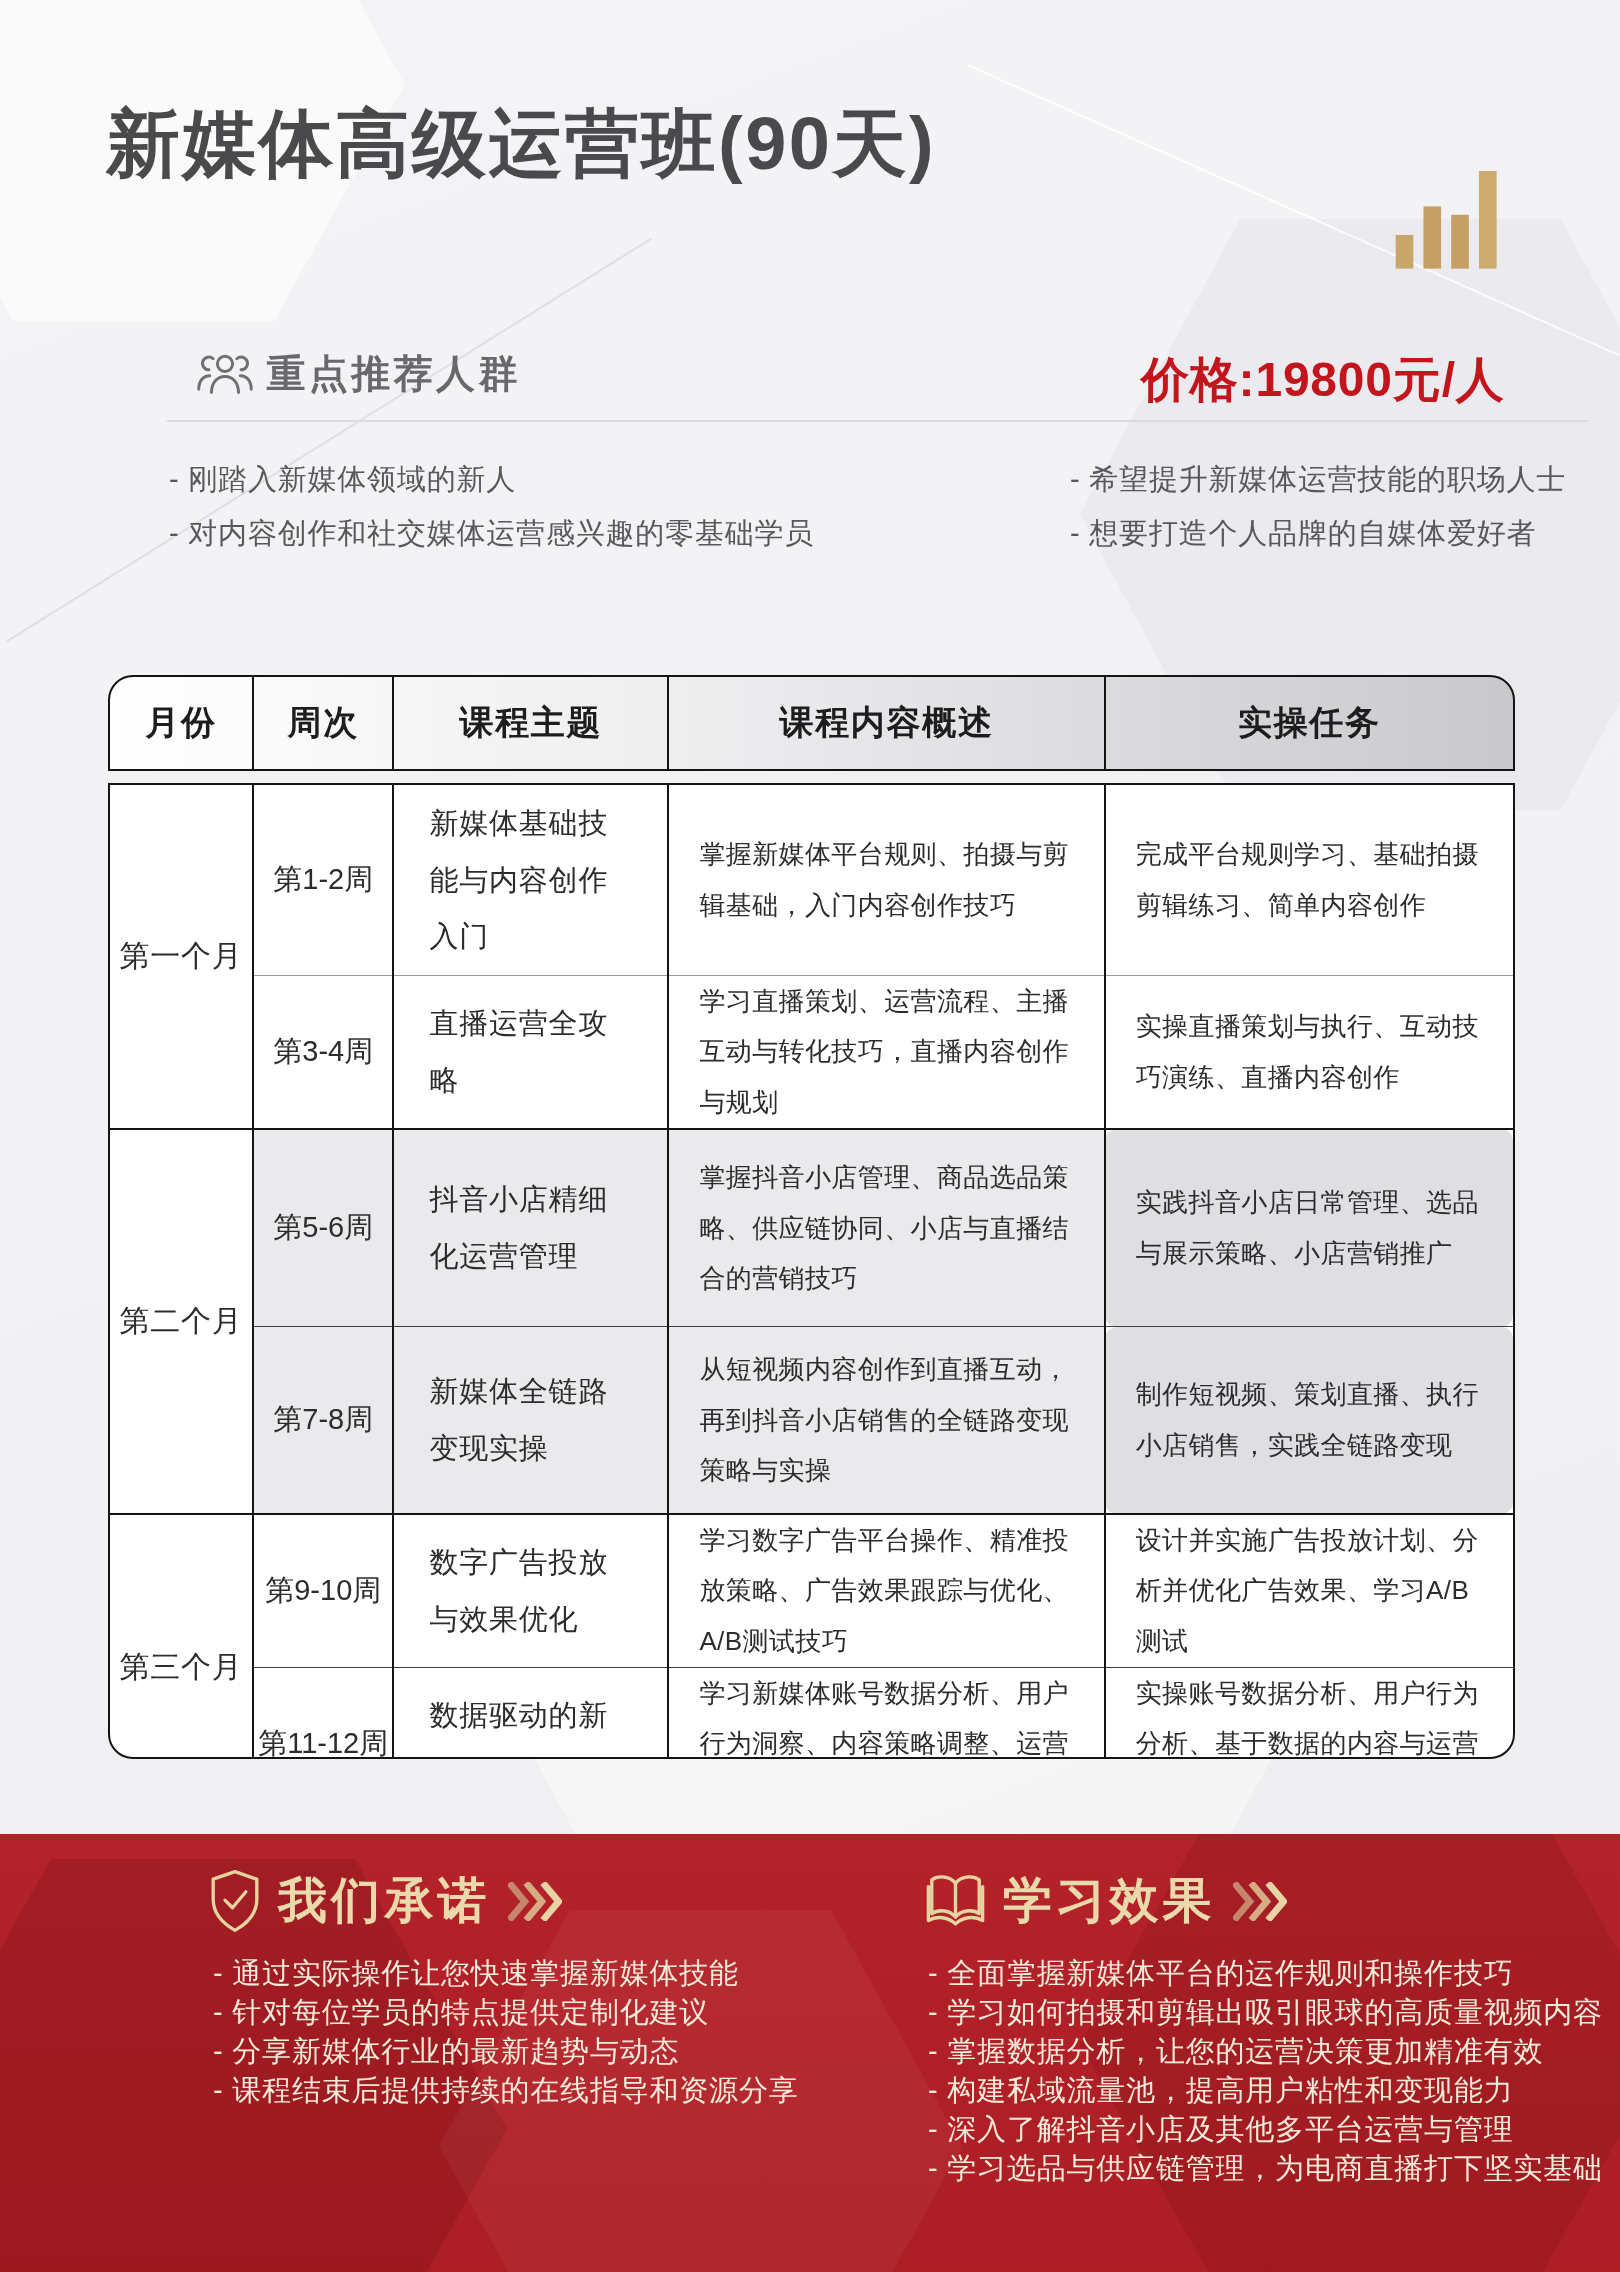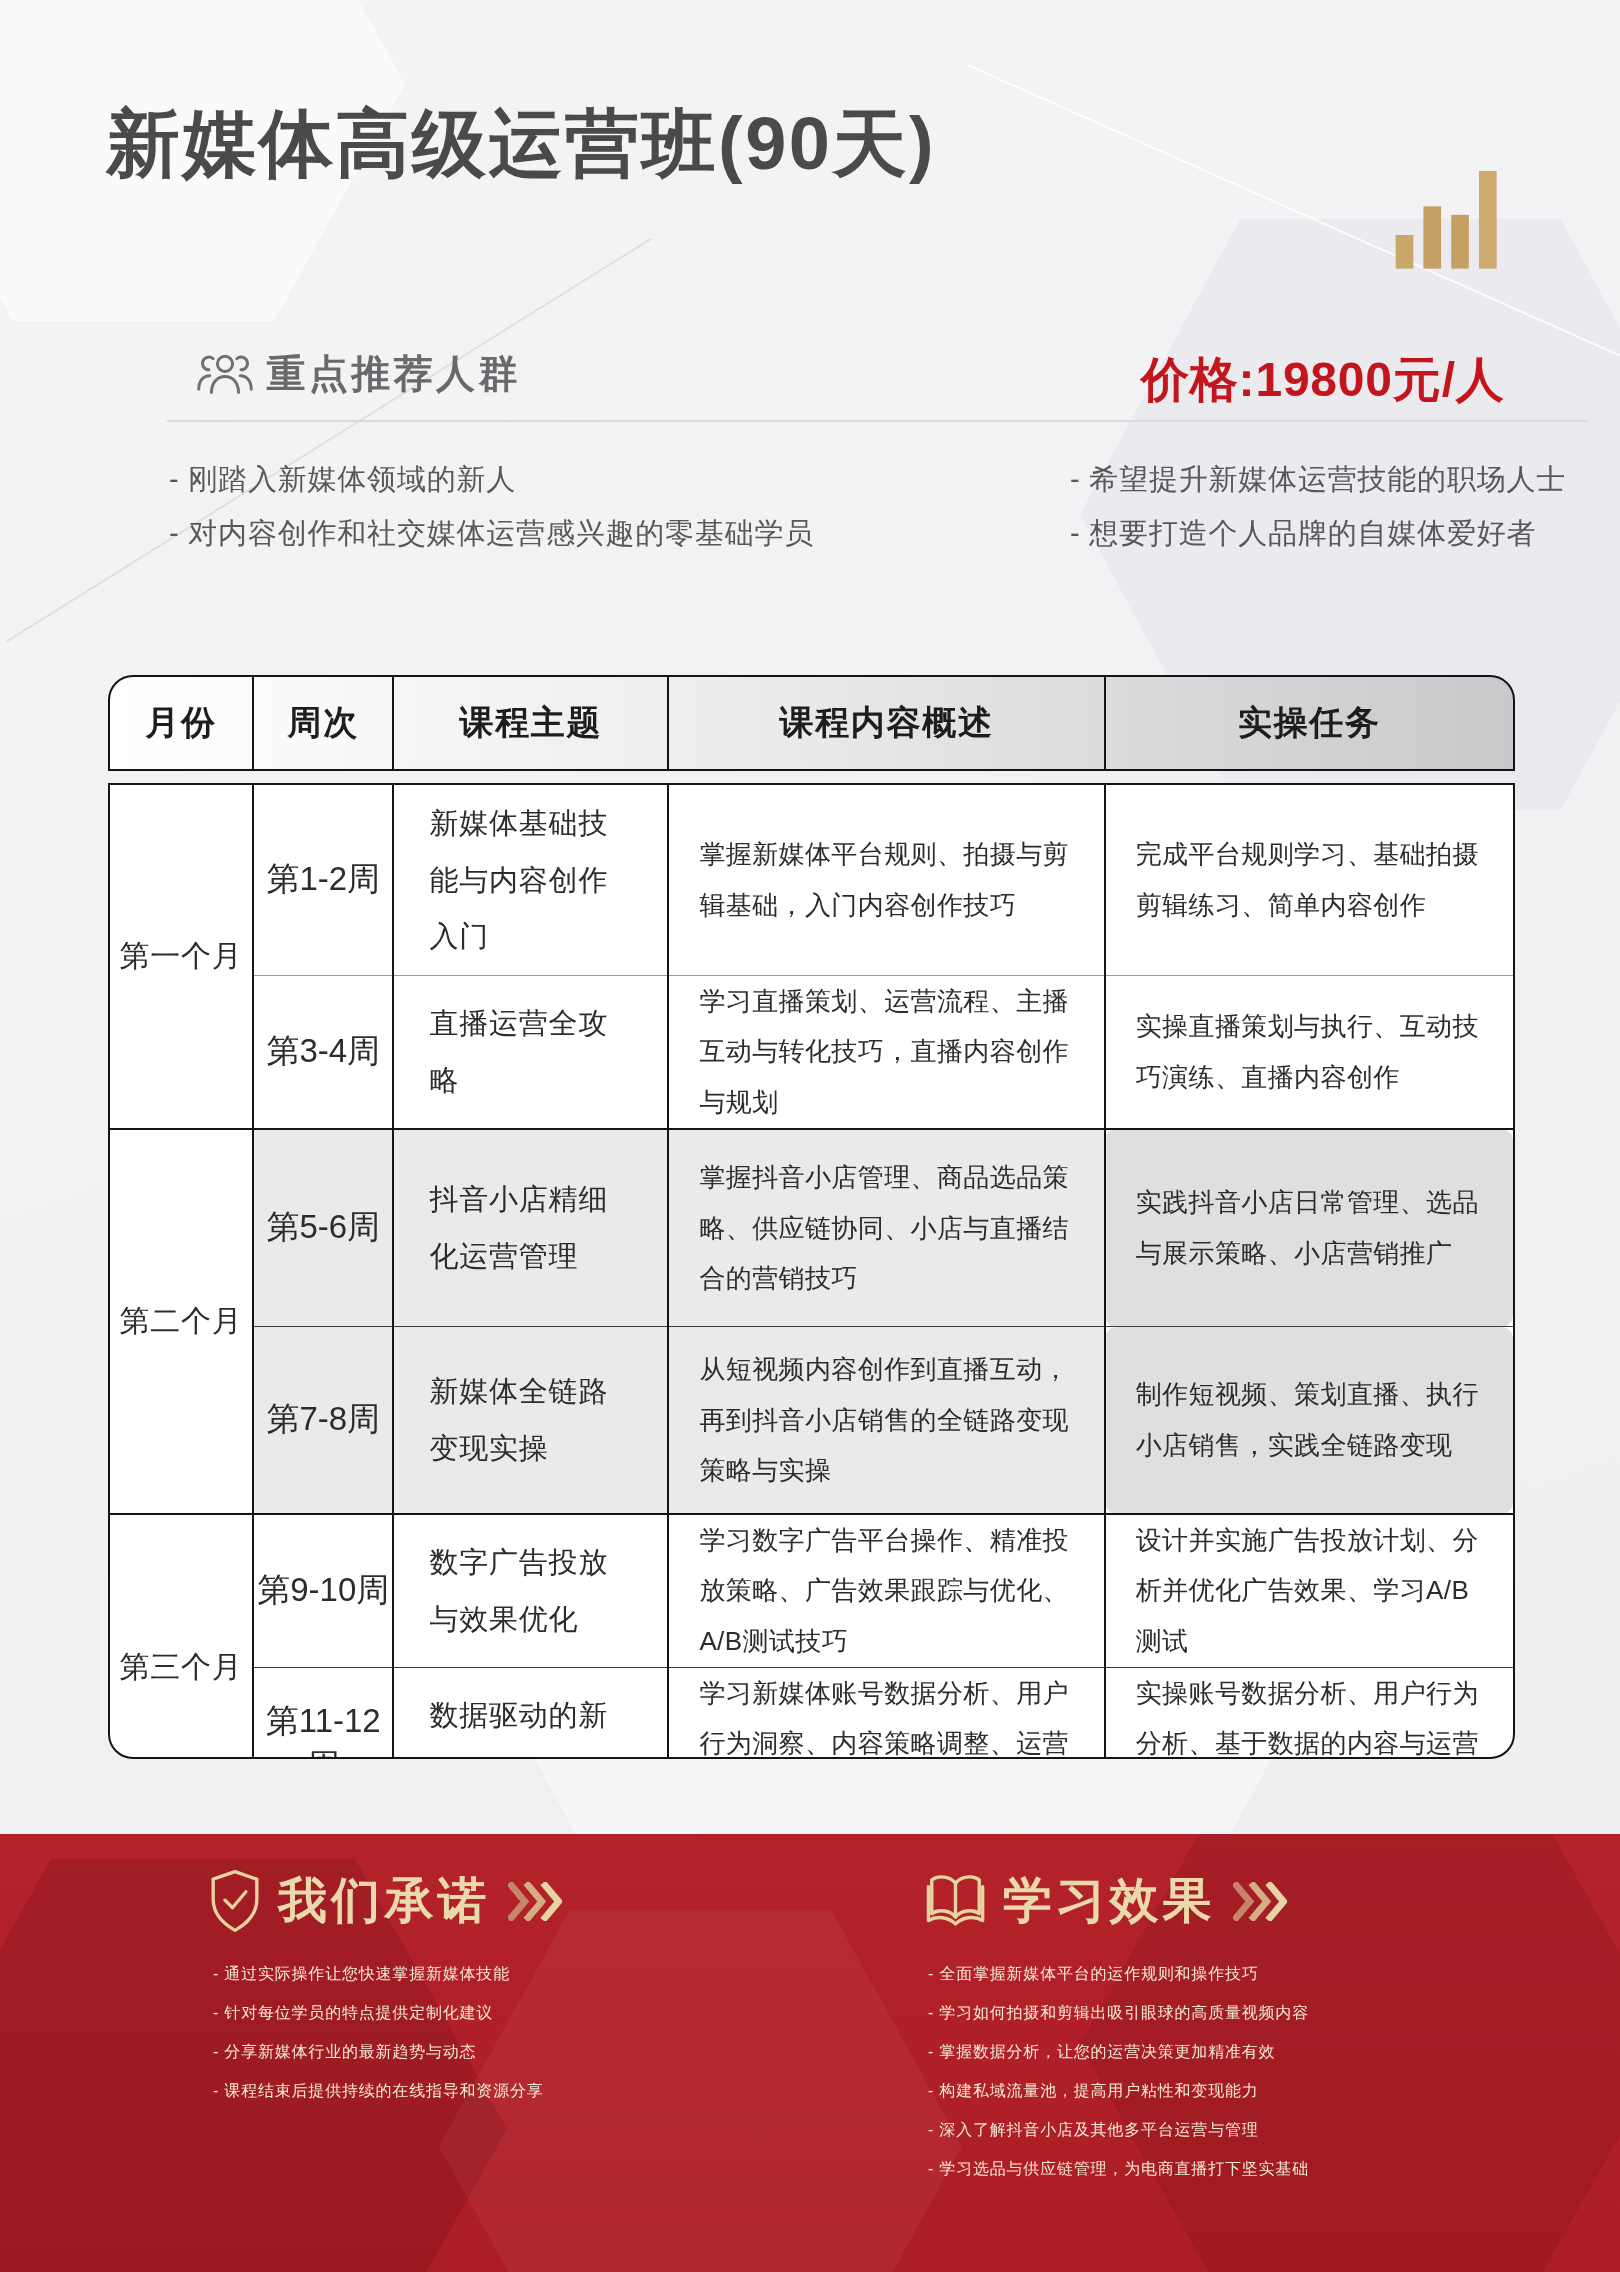--- a/index.html
+++ b/index.html
@@ -62,21 +62,21 @@
   }
   .sched th:last-child{border-right:none;}
   .sched td{
     border-right:2.5px solid #141414;vertical-align:middle;color:#2c2c2e;background-clip:padding-box;
   }
   .sched td:last-child{border-right:none;margin-left:48px;}
   .sched tr.month-first td{border-top:2.5px solid #141414;}
   .sched tr.week-div td{border-top:1.7px solid #3e3e41;}
   .sched tr.week-div.m0 td{border-top:1.7px solid #9b9b9e;}
   .c-month{font-size:30px;text-align:center;letter-spacing:0.8px;}
-  .c-week{font-size:33px;text-align:center;}
+  .c-week{font-size:29px;text-align:center;}
   .c-topic{font-size:29px;text-align:left;padding:10px 35px;line-height:1.95;letter-spacing:0.8px;}
   .c-content,.c-task{font-size:26px;text-align:left;padding:0 30px;line-height:1.95;letter-spacing:0.4px;}
   td.shade{background:#eaeaec;}
   td.shade-dark{background:#dfdfe2;border-radius:12px;}
 
   
   .red-band{
     position:absolute;left:0;top:1834px;width:1620px;height:439px;
     background:linear-gradient(180deg,#b4222a 0%,#ac1d24 100%);overflow:hidden;
   }
@@ -86,21 +86,21 @@
     clip-path:polygon(25% 0,75% 0,100% 50%,75% 100%,25% 100%,0 50%);background:rgba(255,235,225,.05);}
   .red-band .rhex3{position:absolute;left:1080px;top:-51px;width:591px;height:523px;
     clip-path:polygon(25% 0,75% 0,100% 50%,75% 100%,25% 100%,0 50%);background:rgba(72,7,10,.12);}
 
   .band-head{position:absolute;height:68px;display:flex;align-items:center;gap:17px;}
   .band-head .txt{font-size:49px;font-weight:800;color:#ead9aa;letter-spacing:4.2px;white-space:nowrap;}
   .band-head.left{left:209px;top:1867px;}
   .band-head.right{left:925px;top:1867px;}
 
   .band-list{position:absolute;list-style:none;margin:0;padding:0;}
-  .band-list li{font-size:16px;color:#f4ead9;line-height:39px;white-space:nowrap;letter-spacing:0.8px;}
+  .band-list li{font-size:29px;color:#f4ead9;line-height:39px;white-space:nowrap;letter-spacing:0.8px;}
   .band-list.left{left:213px;top:1954px;}
   .band-list.right{left:928px;top:1954px;}
 </style>
 </head>
 <body>
 
 <div class="page">
 
   <div class="deco hex1"></div>
   <div class="deco hex2"></div>

